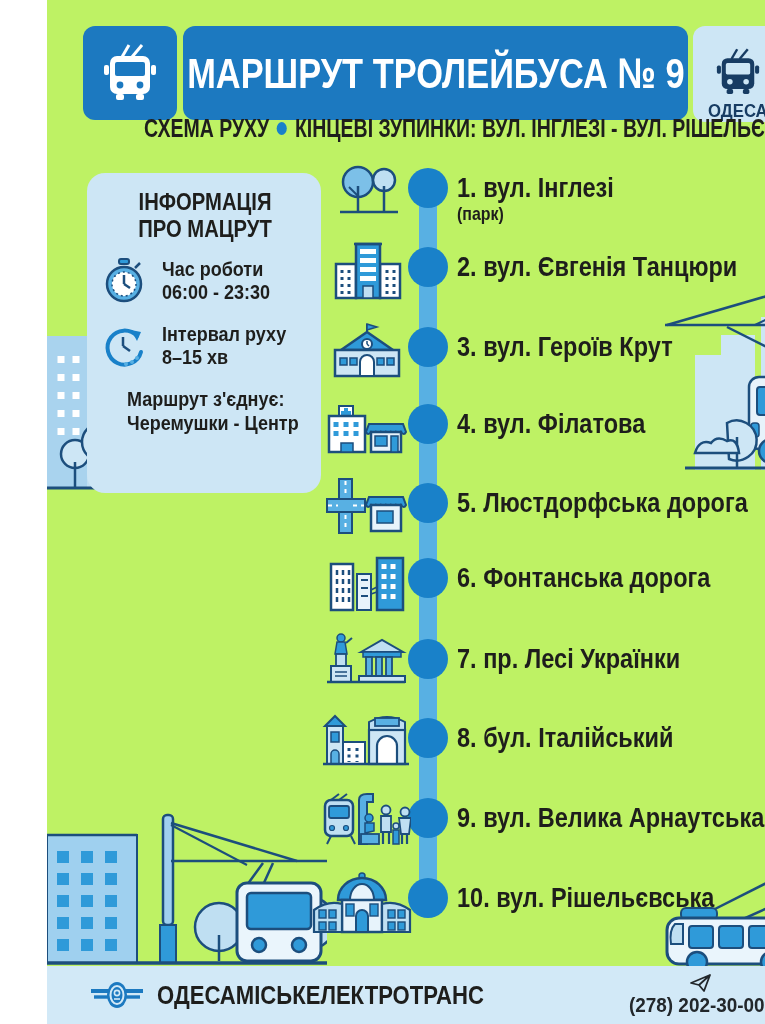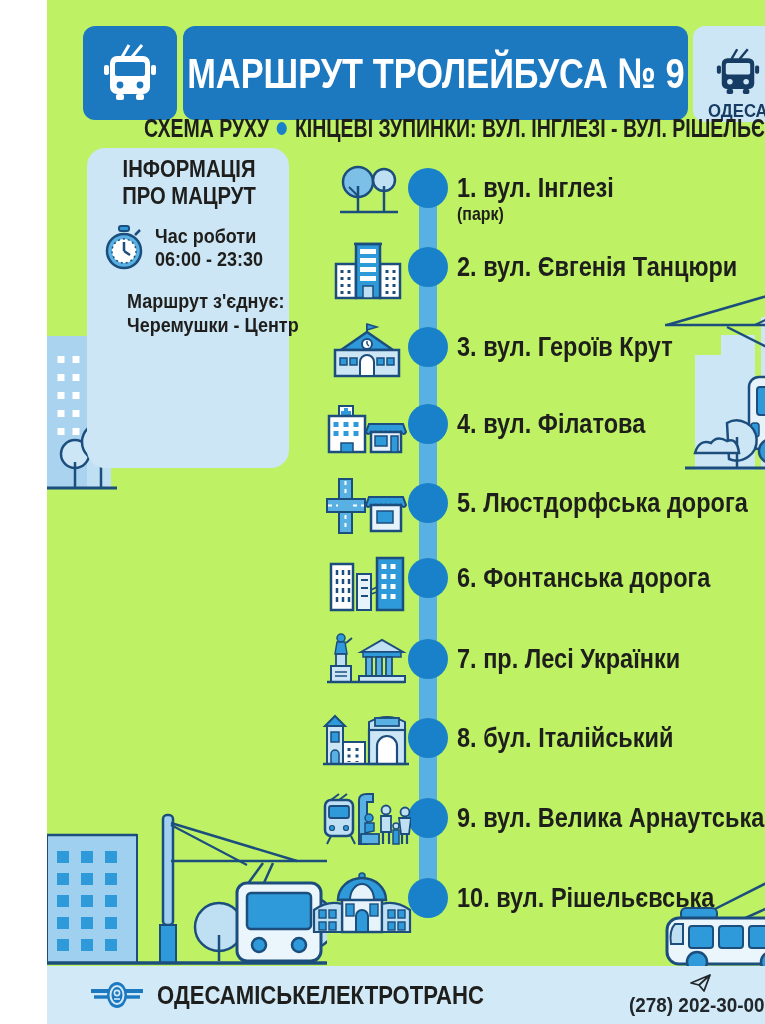--- a/index.html
+++ b/index.html
@@ -18,25 +18,25 @@
   .city-badge-label { color:#173c63; font-size:19px; font-weight:bold; transform:scaleX(0.88); margin-top:2px; }
 
   
   .subtitle { position:absolute; left:0; top:114px; width:765px; text-align:center; white-space:nowrap; }
   .subtitle-inner { display:inline-block; transform:scaleX(0.78); transform-origin:center;
     font-size:25px; font-weight:bold; color:#1e1e1c; }
   .subtitle-dot { display:inline-block; width:13px; height:13px; border-radius:50%;
     background:#1981c9; margin:0 10px; vertical-align:middle; transform:translateY(-2px); }
 
   
-  .info-box { position:absolute; left:40px; top:148px; width:202px; height:320px;
-    background:#cde6f5; border-radius:18px; padding:8px 12px 10px 14px; z-index:3; }
+  .info-box { position:absolute; left:40px; top:173px; width:234px; height:320px;
+    background:#cde6f5; border-radius:18px; padding:16px 12px 10px 14px; z-index:3; }
   .info-title { text-align:center; font-size:23px; font-weight:bold; color:#1e1e1c;
     line-height:27px; transform:scaleX(0.88); margin-bottom:14px; }
-  .info-item { display:flex; align-items:center; margin-bottom:17px; }
+  .info-item { display:flex; align-items:center; margin-bottom:17px;gap:7px; }
   .info-item svg { flex:0 0 46px; margin-right:8px; }
   .info-item-text { font-size:20px; font-weight:bold; color:#1e1e1c; line-height:23px;
     transform:scaleX(0.9); transform-origin:left; white-space:nowrap; }
   .info-connects { font-size:20px; font-weight:bold; color:#1e1e1c; line-height:24px;
     transform:scaleX(0.9); transform-origin:left; margin-left:26px; white-space:nowrap; }
 
   
   .route-line { position:absolute; left:372px; top:188px; width:18px; height:710px;
     background:#58b0e3; border-radius:9px; z-index:1; }
   .stop-dot { position:absolute; width:40px; height:40px; border-radius:50%;
@@ -154,20 +154,35 @@
         <circle cx="23" cy="27" r="12" fill="#ffffff" stroke="#1c4e7d" stroke-width="1.5" stroke-dasharray="2 3"></circle>
         <line x1="23" y1="27" x2="23" y2="18" stroke="#1c4e7d" stroke-width="2.5"></line>
         <line x1="23" y1="27" x2="29" y2="31" stroke="#1c4e7d" stroke-width="2.5"></line>
       </svg>
       <div class="info-item-text">
         <div>Час роботи</div>
         <div>06:00 - 23:30</div>
       </div>
     </div>
 
+    <div class="info-item">
+      <svg width="46" height="48" viewBox="0 0 46 48">
+        <path d="M36 14 A 17 17 0 1 0 40 30" fill="none" stroke="#1981c9" stroke-width="4" stroke-linecap="round"></path>
+        <path d="M30 8 l10 2 l-4 9 Z" fill="#1981c9"></path>
+        <circle cx="36" cy="36" r="2" fill="#58b0e3"></circle>
+        <circle cx="31" cy="40" r="2" fill="#58b0e3"></circle>
+        <circle cx="25" cy="42" r="2" fill="#58b0e3"></circle>
+        <line x1="22" y1="24" x2="22" y2="15" stroke="#1c4e7d" stroke-width="2.5"></line>
+        <line x1="22" y1="24" x2="29" y2="29" stroke="#1c4e7d" stroke-width="2.5"></line>
+      </svg>
+      <div class="info-item-text">
+        <div>Інтервал руху</div>
+        <div>8–15 хв</div>
+      </div>
+    </div>
 
 
     <div class="info-connects">
       <div>Маршрут з'єднує:</div>
       <div>Черемушки - Центр</div>
     </div>
   </div>
 
   <div class="route-line"></div>
 

